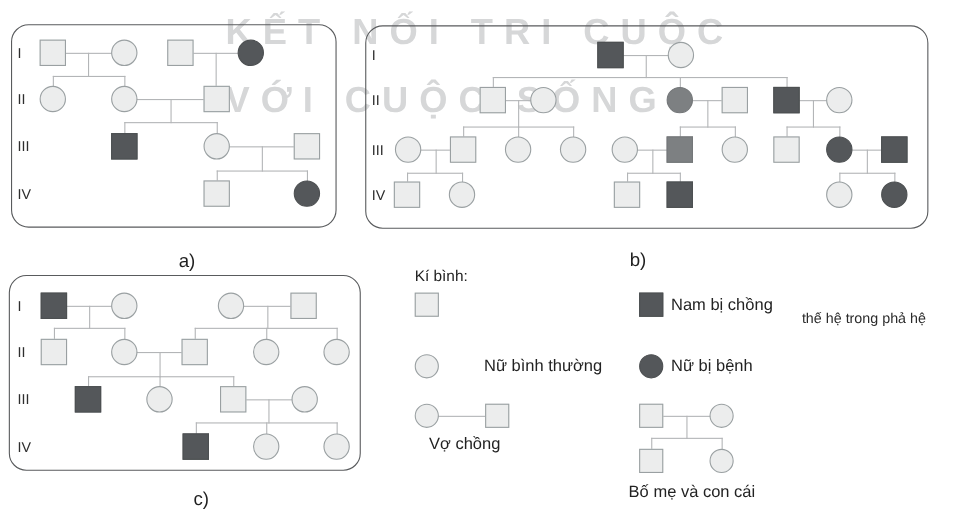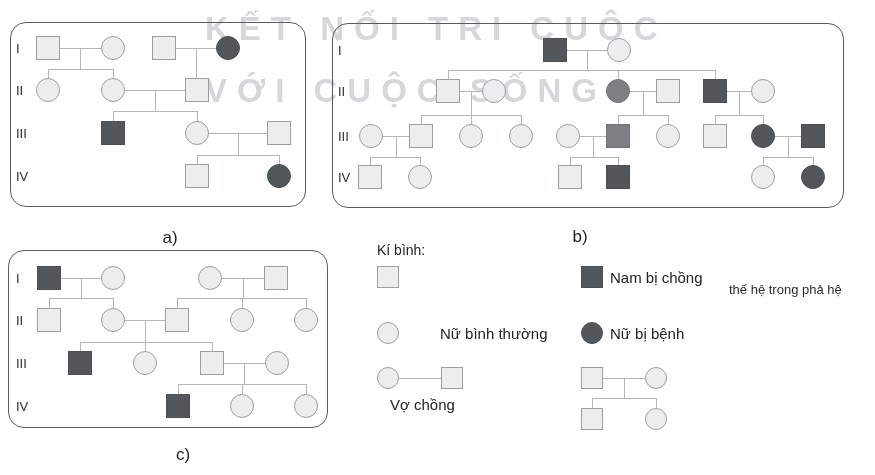--- a/index.html
+++ b/index.html
@@ -214,13 +214,14 @@
     <div class="legend-label" style="left: 390px; top: 404px;">Vợ chồng</div>
     <div class="pline" style="left: 592px; top: 378px; width: 65px; height: 1px;"></div>
     <div class="pline" style="left: 624px; top: 378px; width: 1px; height: 21px;"></div>
     <div class="pline" style="left: 592px; top: 398px; width: 65px; height: 1px;"></div>
     <div class="pline" style="left: 592px; top: 398px; width: 1px; height: 22px;"></div>
     <div class="pline" style="left: 656px; top: 398px; width: 1px; height: 22px;"></div>
     <div class="member square normal" style="left: 581px; top: 367px; width: 22px; height: 22px;"></div>
     <div class="member circle normal" style="left: 645px; top: 367px; width: 22px; height: 22px;"></div>
     <div class="member square normal" style="left: 581px; top: 408px; width: 22px; height: 22px;"></div>
     <div class="member circle normal" style="left: 645px; top: 408px; width: 22px; height: 22px;"></div>
+    <div class="legend-label center" style="left: 629px; top: 447px;">Bố mẹ và con cái</div>
   </div>
 
 </body></html>

